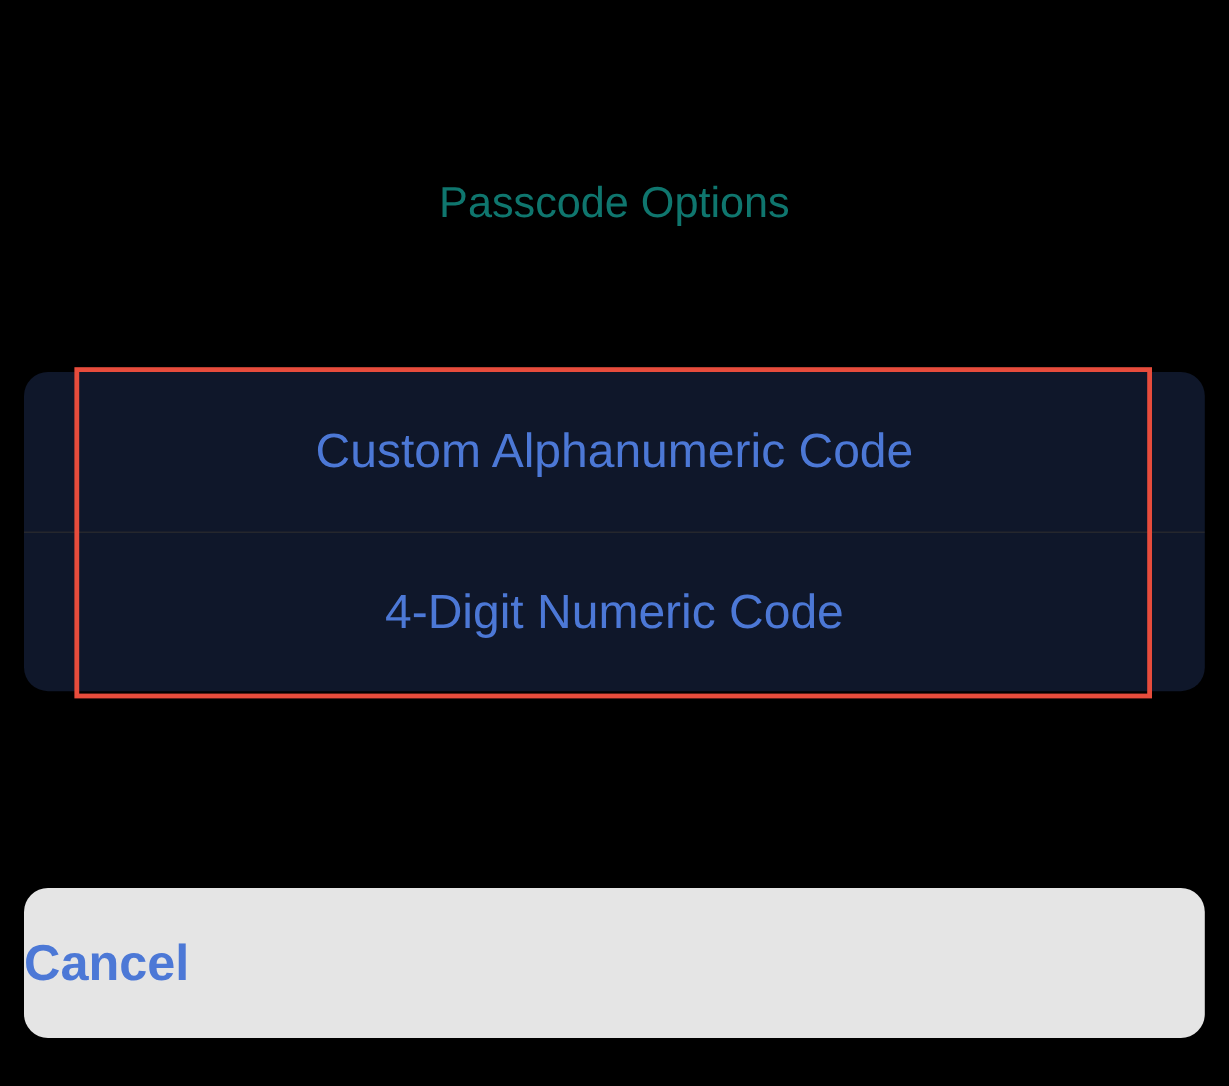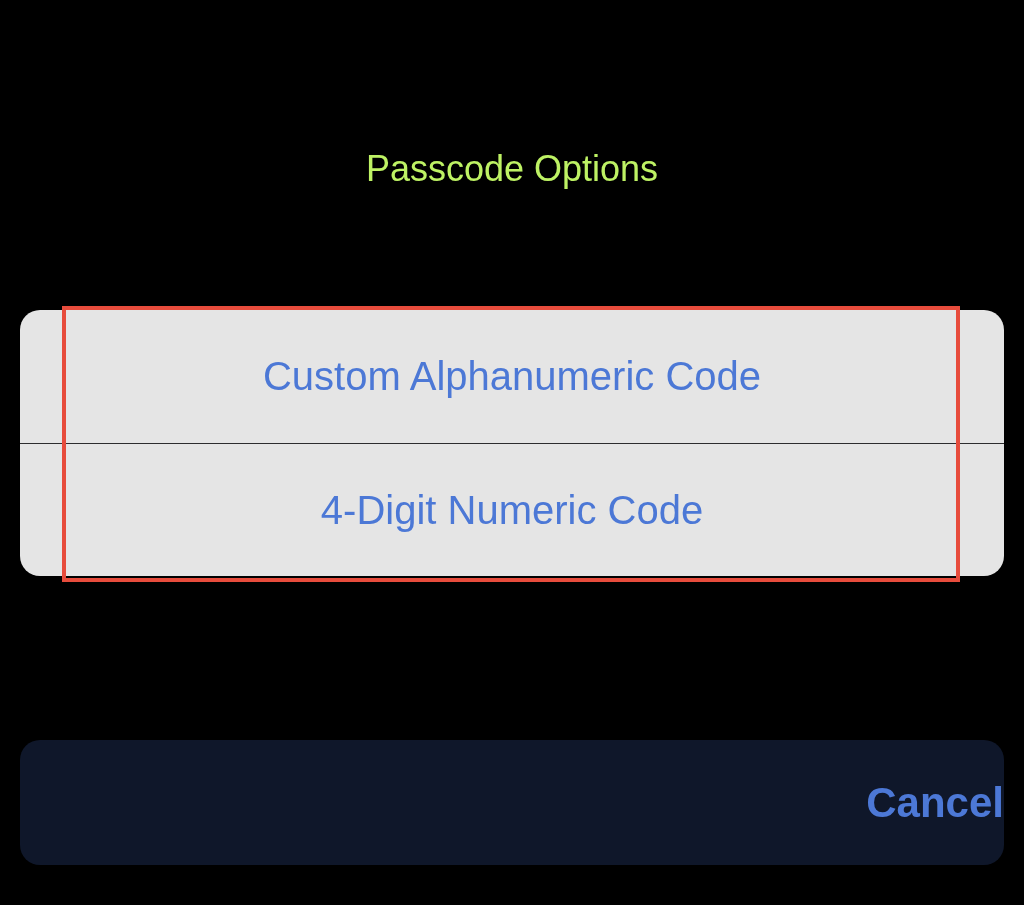--- a/index.html
+++ b/index.html
@@ -14,30 +14,30 @@
       font-family: -apple-system, BlinkMacSystemFont, "Segoe UI", Helvetica, Arial, sans-serif;
       position: relative;
       overflow: hidden;
     }
     .title {
       position: absolute;
       top: 148px;
       left: 0;
       right: 0;
       text-align: center;
-      color: #bef264;
+      color: #0f766e;
       font-size: 36px;
       font-weight: 400;
     }
     .sheet-options {
       position: absolute;
       top: 310px;
       left: 20px;
       right: 20px;
-      background: #e5e5e5;
+      background: #0f172a;
       border-radius: 20px;
       overflow: visible;
     }
     .sheet-options-inner {
       border-radius: 20px;
       overflow: hidden;
     }
     .option-item {
       height: 133px;
       display: flex;
@@ -61,25 +61,25 @@
       border: 4px solid #e74c3c;
       pointer-events: none;
       z-index: 5;
     }
     .cancel-button {
       position: absolute;
       top: 740px;
       left: 20px;
       right: 20px;
       height: 125px;
-      background: #0f172a;
+      background: #e5e5e5;
       border-radius: 20px;
       display: flex;
       align-items: center;
-      justify-content: flex-end;
+      justify-content: flex-start;
       color: #4c78d6;
       font-size: 42px;
       font-weight: 600;
       cursor: pointer;
     }
   </style>
 </head>
 <body>
 
 <div class="title">Passcode Options</div>

